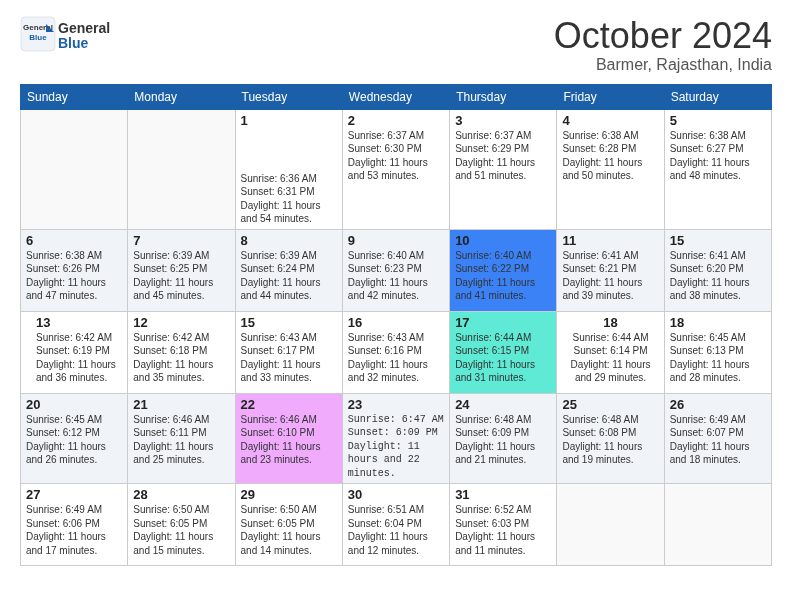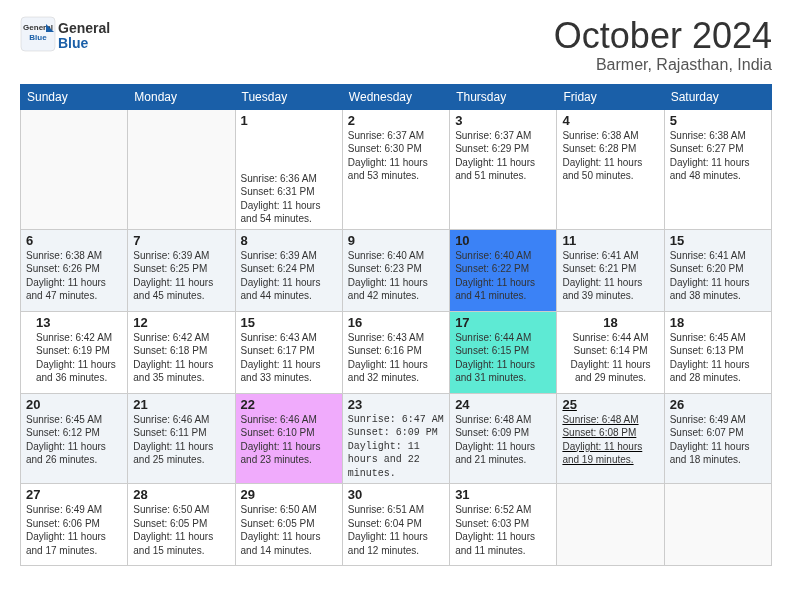--- a/index.html
+++ b/index.html
@@ -270,21 +270,21 @@
             <div class="day-info" style="white-space: pre-line; font-family: Liberation Mono, monospace;">Sunrise: 6:47 AM
 Sunset: 6:09 PM
 Daylight: 11 hours and 22 minutes.</div>
           </td>
           <td style="background: rgb(240, 244, 248); margin-top: 38px;">
             <span class="day-num">24</span>
             <div class="day-info" style="white-space: pre-line;">Sunrise: 6:48 AM
 Sunset: 6:09 PM
 Daylight: 11 hours and 21 minutes.</div>
           </td>
-          <td style="background: rgb(240, 244, 248); text-decoration: underline;">
+          <td style="background: rgb(240, 244, 248);">
             <span class="day-num">25</span>
             <div class="day-info" style="white-space: pre-line;">Sunrise: 6:48 AM
 Sunset: 6:08 PM
 Daylight: 11 hours and 19 minutes.</div>
           </td>
           <td style="background: rgb(240, 244, 248);">
             <span class="day-num">26</span>
             <div class="day-info" style="white-space: pre-line;">Sunrise: 6:49 AM
 Sunset: 6:07 PM
 Daylight: 11 hours and 18 minutes.</div>

